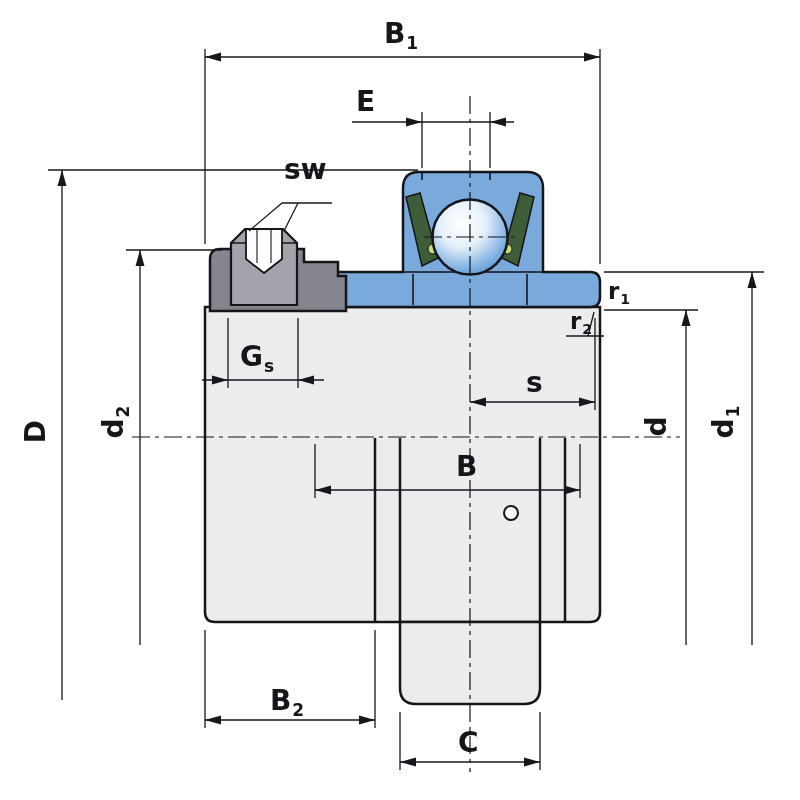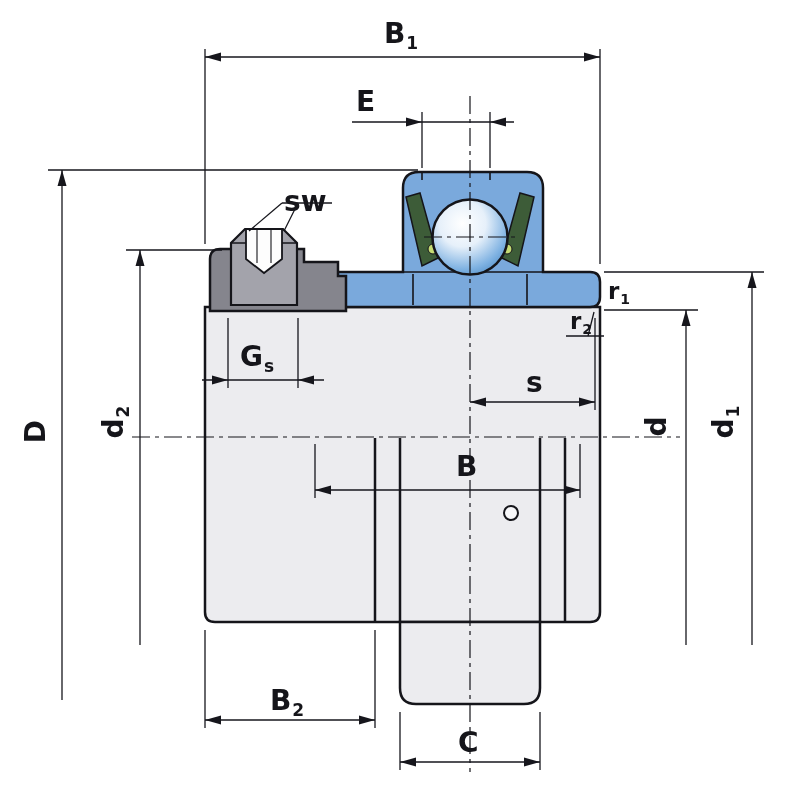--- a/index.html
+++ b/index.html
@@ -159,21 +159,21 @@
 
   <div>
     <div class="dim-label" style="left:384px;top:20px">
       <span>B</span>
         <span class="sub">1</span>
     </div>
     <div class="dim-label" style="left:356px;top:88px">
       <span>E</span>
         <span class="sub"></span>
     </div>
-    <div class="dim-label" style="left:284px;top:188px">
+    <div class="dim-label" style="left:284px;top:156px">
       <span>sw</span>
         <span class="sub"></span>
     </div>
     <div class="dim-label" style="left:240px;top:343px">
       <span>G</span>
         <span class="sub">s</span>
     </div>
     <div class="dim-label rot" style="left:24px;top:417px">
       <span>D</span>
         <span class="sub"></span>

